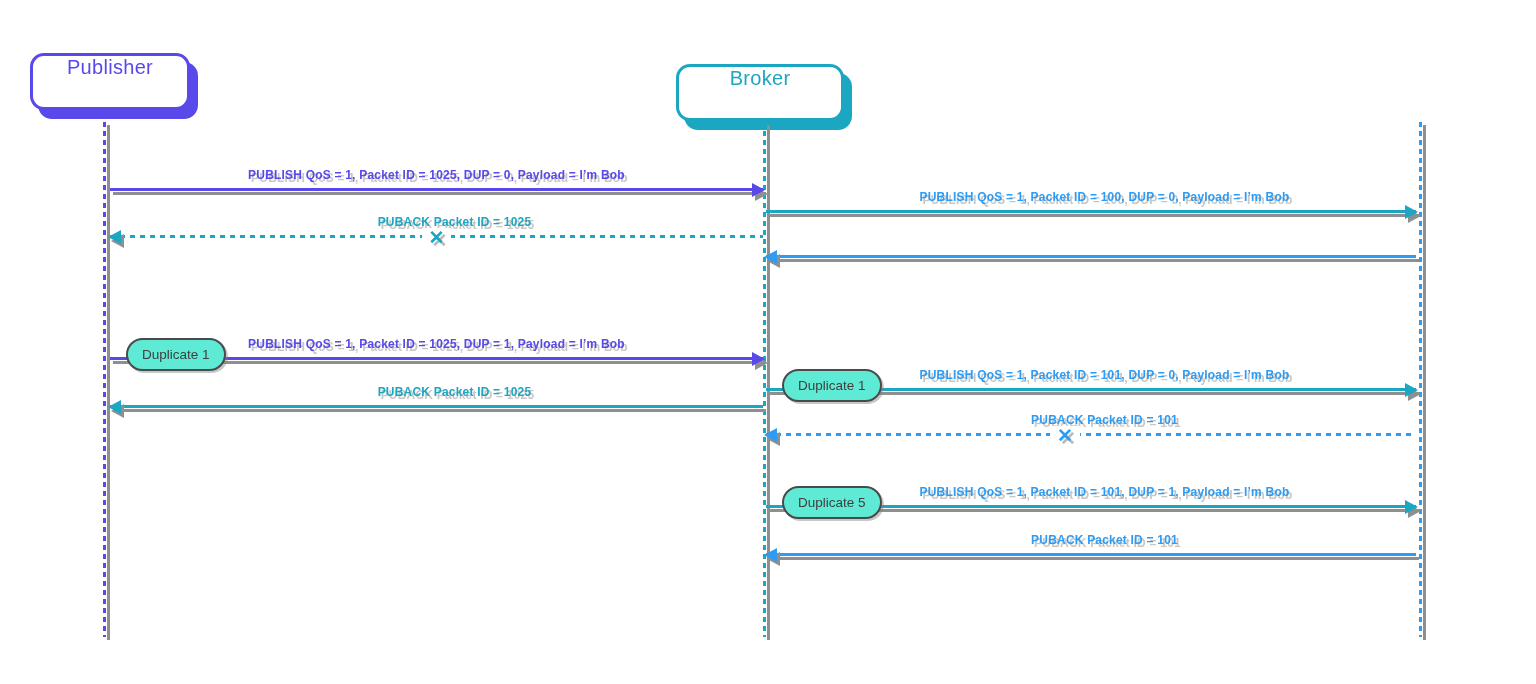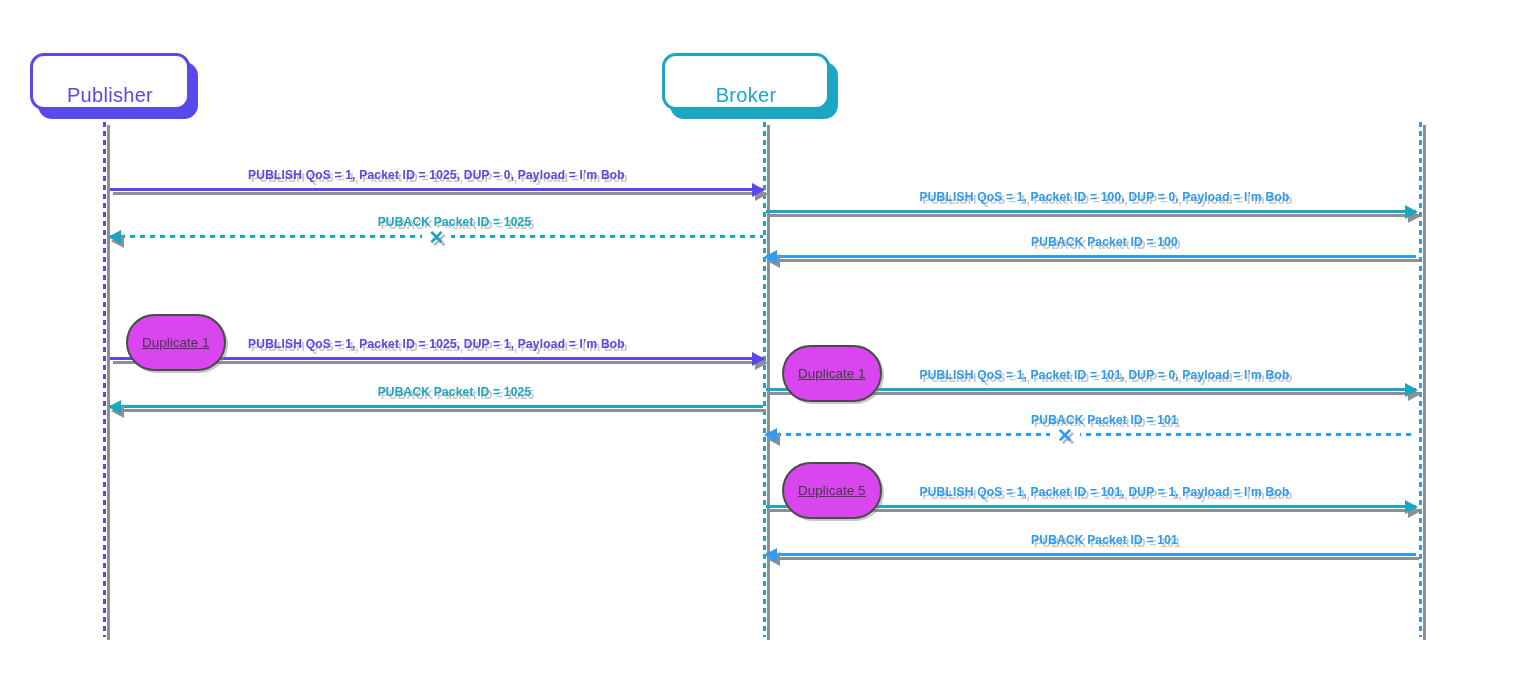--- a/index.html
+++ b/index.html
@@ -6,21 +6,21 @@
   body{
     font-family:"Liberation Sans", sans-serif;
     width:1536px;height:684px;position:relative;overflow:hidden;
   }
   .stage{position:absolute;inset:0;background:#fff;}
 
   
   .actor{
     position:absolute;top:53px;height:57px;
     background:#fff;border:3px solid;border-radius:14px;
-    display:flex;align-items:flex-end;justify-content:center;
+    display:flex;align-items:flex-start;justify-content:center;
     font-size:20px;font-weight:500;letter-spacing:.3px;
     box-sizing:border-box;
   }
   .actor.purple{border-color:var(--purple);color:var(--purple);box-shadow:8px 9px 0 0 var(--purple);}
   .actor.teal  {border-color:var(--teal);  color:var(--teal);  box-shadow:8px 9px 0 0 var(--teal);}
   .actor.blue  {border-color:var(--blue);  color:var(--blue);  box-shadow:8px 9px 0 0 var(--blue);}
 
   
   .lifeline{
     position:absolute;top:122px;height:515px;width:3px;
@@ -70,35 +70,34 @@
     position:absolute;bottom:-9px;left:50%;transform:translateX(-50%);
     background:#fff;padding:0 7px;font-size:19px;font-weight:700;line-height:1;
     text-shadow:3px 3px 0 rgba(130,130,130,.55);
   }
   .x-mark.teal{color:var(--teal);}
   .x-mark.blue{color:var(--blue);}
 
   
   .badge{
     position:absolute;left:16px;bottom:-11px;
-    background:#d946ef;border:2px solid var(--badge_border);border-radius:999px;
-    padding:19px 14px;font-size:13.5px;color:var(--badge_text);white-space:nowrap;
+    background:#5eead4;border:2px solid var(--badge_border);border-radius:999px;
+    padding:7px 14px;font-size:13.5px;color:var(--badge_text);white-space:nowrap;
     box-shadow:2px 2px 0 0 rgba(130,130,130,.45);
-    text-decoration:underline;
   }
 </style>
 </head>
 <body>
 
 <div class="stage">
 
   <div class="actor purple" style="left:30px;width:160px;">
     <span>Publisher</span>
   </div>
-  <div class="actor teal" style="left:662px;width:168px;">
+  <div class="actor teal" style="left:676px;width:168px;margin-top:11px;">
     <span>Broker</span>
   </div>
 
   <div class="lifeline purple" style="left:103px;"></div>
   <div class="lifeline teal" style="left:763px;"></div>
   <div class="lifeline blue" style="left:1419px;"></div>
 
   <div class="msg" style="left:110px;top:155px;width:653px;">
     <div class="label purple">PUBLISH QoS = 1, Packet ID = 1025, DUP = 0, Payload = I’m Bob</div>
     <div class="line solid purple"></div>
@@ -125,21 +124,20 @@
     <div class="head left teal"></div>
   </div>
 
   <div class="msg" style="left:766px;top:177px;width:650px;">
     <div class="label blue">PUBLISH QoS = 1, Packet ID = 100, DUP = 0, Payload = I’m Bob</div>
     <div class="line solid teal"></div>
     <div class="head right teal"></div>
   </div>
 
   <div class="msg" style="left:766px;top:222px;width:650px;">
-    <div class="label blue">PUBACK Packet ID = 100</div>
     <div class="line solid blue"></div>
     <div class="head left blue"></div>
   </div>
 
   <div class="msg" style="left:766px;top:355px;width:650px;">
     <div class="label blue">PUBLISH QoS = 1, Packet ID = 101, DUP = 0, Payload = I’m Bob</div>
     <div class="line solid teal"></div>
     <div class="head right teal"></div>
     <div class="badge">Duplicate 1</div>
   </div>

